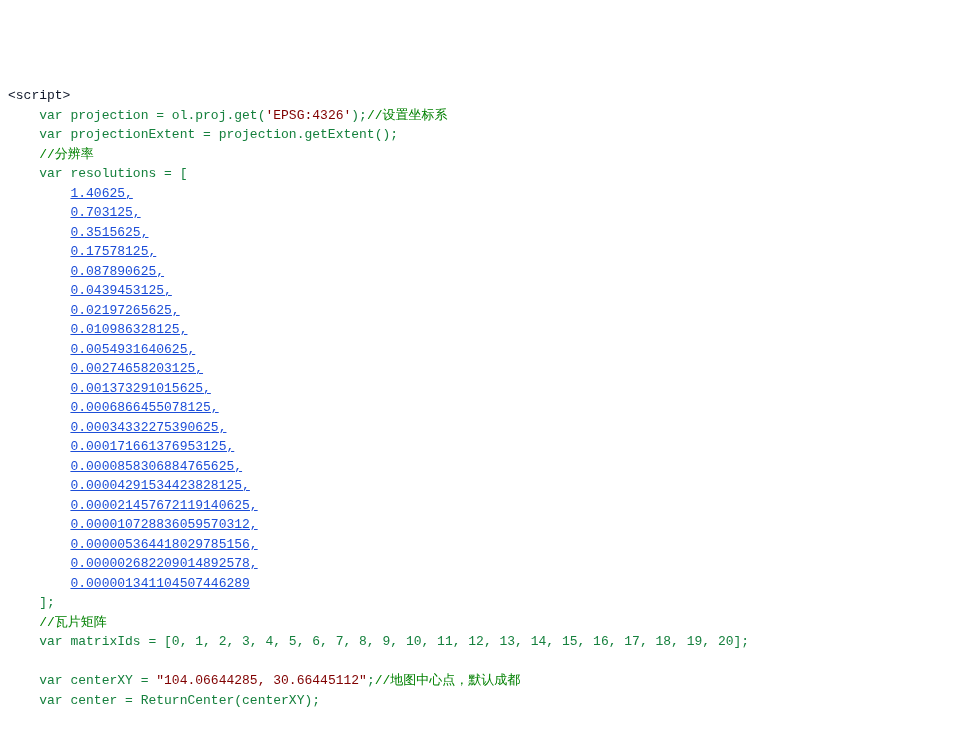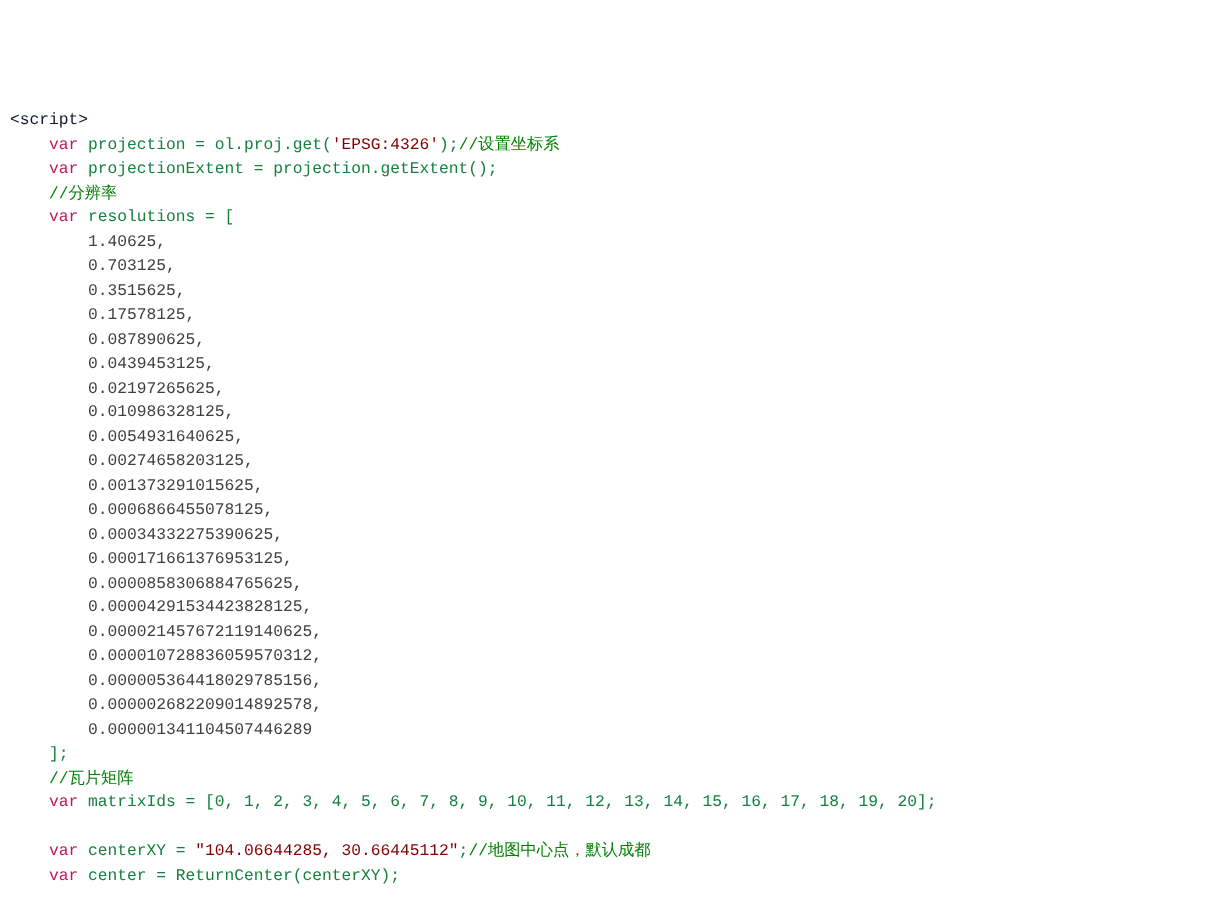--- a/index.html
+++ b/index.html
@@ -7,24 +7,24 @@
     padding: 8px;
     background: #ffffff;
     font-family: "Consolas", "Courier New", monospace;
     font-size: 13px;
     line-height: 1.5;
     white-space: pre;
     color: #000000;
   }
   .line { display: block; }
   .tag { color: #0f172a; }
-  .kw { color: #be185d; }
+  .kw { color: #15803d; }
   .id { color: #15803d; }
   .str { color: #800000; text-align: right; }
-  .num { color: #404040; }
+  .num { color: #1d4ed8; text-decoration: underline; }
   .cm { color: #008000; }
 </style>
 </head>
 <body>
 
 
 
 <div id="code-container"><span class="line"><span class="tag">&lt;script&gt;</span></span><span class="line">    <span class="kw">var</span><span class="id"> projection = ol.proj.get(</span><span class="str">'EPSG:4326'</span><span class="id">);</span><span class="cm">//设置坐标系</span></span><span class="line">    <span class="kw">var</span><span class="id"> projectionExtent = projection.getExtent();</span></span><span class="line">    <span class="cm">//分辨率</span></span><span class="line">    <span class="kw">var</span><span class="id"> resolutions = [</span></span><span class="line">        <span class="num">1.40625,</span></span><span class="line">        <span class="num">0.703125,</span></span><span class="line">        <span class="num">0.3515625,</span></span><span class="line">        <span class="num">0.17578125,</span></span><span class="line">        <span class="num">0.087890625,</span></span><span class="line">        <span class="num">0.0439453125,</span></span><span class="line">        <span class="num">0.02197265625,</span></span><span class="line">        <span class="num">0.010986328125,</span></span><span class="line">        <span class="num">0.0054931640625,</span></span><span class="line">        <span class="num">0.00274658203125,</span></span><span class="line">        <span class="num">0.001373291015625,</span></span><span class="line">        <span class="num">0.0006866455078125,</span></span><span class="line">        <span class="num">0.00034332275390625,</span></span><span class="line">        <span class="num">0.000171661376953125,</span></span><span class="line">        <span class="num">0.0000858306884765625,</span></span><span class="line">        <span class="num">0.00004291534423828125,</span></span><span class="line">        <span class="num">0.000021457672119140625,</span></span><span class="line">        <span class="num">0.000010728836059570312,</span></span><span class="line">        <span class="num">0.000005364418029785156,</span></span><span class="line">        <span class="num">0.000002682209014892578,</span></span><span class="line">        <span class="num">0.000001341104507446289</span></span><span class="line">    <span class="id">];</span></span><span class="line">    <span class="cm">//瓦片矩阵</span></span><span class="line">    <span class="kw">var</span><span class="id"> matrixIds = [0, 1, 2, 3, 4, 5, 6, 7, 8, 9, 10, 11, 12, 13, 14, 15, 16, 17, 18, 19, 20];</span></span><span class="line">    <span class="id"></span></span><span class="line">    <span class="kw">var</span><span class="id"> centerXY = </span><span class="str">"104.06644285, 30.66445112"</span><span class="id">;</span><span class="cm">//地图中心点，默认成都</span></span><span class="line">    <span class="kw">var</span><span class="id"> center = ReturnCenter(centerXY);</span></span></div>
 
 

